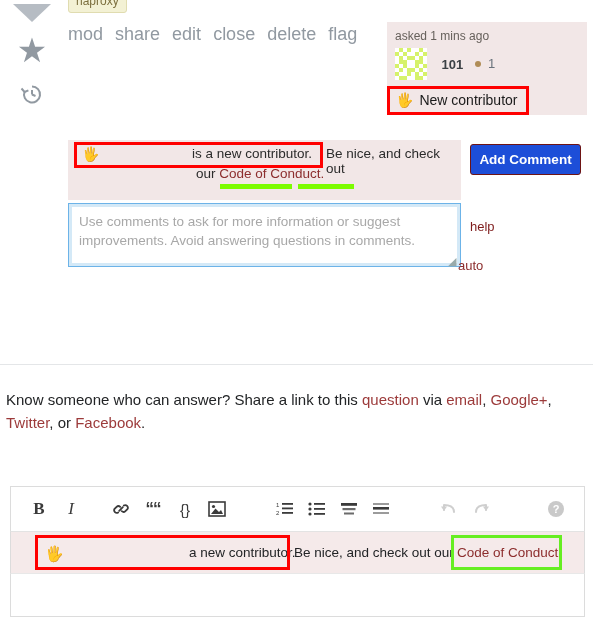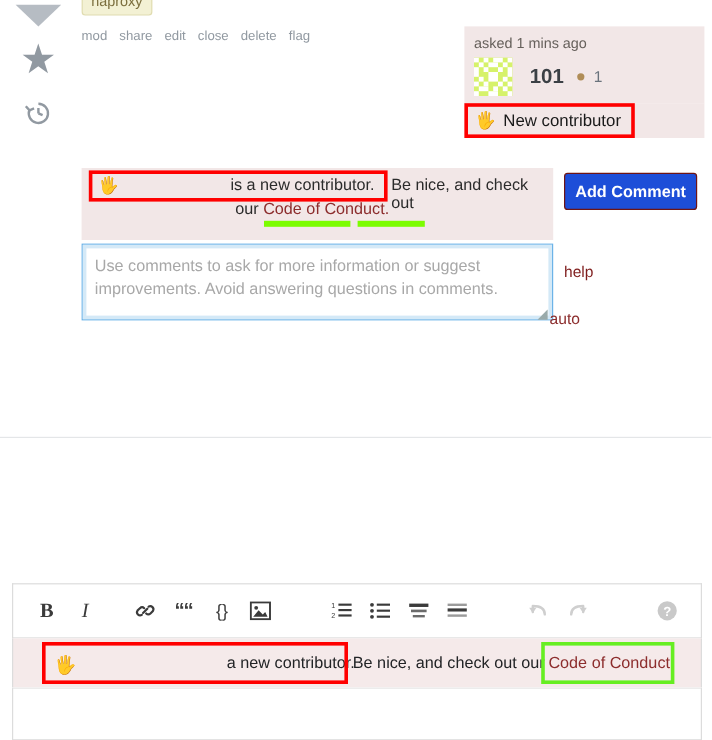--- a/index.html
+++ b/index.html
@@ -30,38 +30,38 @@
     border-left: 19px solid transparent;
     border-right: 19px solid transparent;
     border-top: 18px solid #b6bcc3;
   }
   .star-ico { margin-top: 13px; font-size: 34px; line-height: 30px; color:#b6bcc3; }
   .hist-ico { margin-top: 16px; }
 
   
   .post-actions {
     position: absolute; left: 68px; top: 24px;
-    font-size: 11px; color: #9199a1;
+    font-size: 18px; color: #9199a1;
   }
   .post-actions a { color:#9199a1; text-decoration:none; margin-right: 7px; }
 
   
   .user-card {
     position: absolute; left: 387px; top: 22px;
     width: 200px; background: #f2e7e7;
     padding: 7px 8px 6px 8px;
   }
   .asked-line { font-size: 12px; color: #66605b; margin-bottom: 5px; }
   .ident {
     width: 32px; height: 32px; display:inline-block; vertical-align: middle;
     background: #d6f26a; position: relative; overflow: hidden;
   }
   .ident i { position:absolute; background:#ffffff; display:block; }
   .rep { display:inline-block; vertical-align: middle; margin-left: 10px;
-         font-size: 17px; font-weight: bold; color: #3b4045; }
+         font-size: 13px; font-weight: bold; color: #3b4045; }
   .badge-dot { display:inline-block; width:6px; height:6px; border-radius:50%;
                background:#b08d57; margin: 0 3px 1px 7px; vertical-align: middle;}
   .badge-num { font-weight: normal; color:#6a737c; font-size:13px; }
 
   .newcontrib-wrap {
     position: absolute; left: 387px; top: 86px;
     width: 200px; height: 29px; background:#f2e7e7;
   }
   .newcontrib {
     position: absolute; left: 0px; top: 0px;
@@ -237,20 +237,23 @@
 
   <textarea class="cmt-ta" placeholder="Use comments to ask for more information or suggest improvements. Avoid answering questions in comments." style=""></textarea>
   <span class="grip">◢</span>
   <a href="#" class="help-lnk">help</a>
   <a href="#" class="auto-lnk">auto</a>
 
   <button style="position:absolute;left:470px;top:144px;width:111px;height:31px;background:#1d4ed8;color:#fff;border:1px solid #6e1414;border-radius:3px;font-size:13.5px;font-weight:bold;font-family:'Liberation Sans',sans-serif;cursor:pointer;">Add Comment</button>
 
   <div class="divider"></div>
 
+  <div class="share-p">
+    <span>Know someone who can answer? Share a link to this </span><a href="#">question</a><span> via </span><a href="#">email</a><span>, </span><a href="#">Google+</a><span>, </span><a href="#">Twitter</a><span>, or </span><a href="#">Facebook</a><span>.</span>
+  </div>
 
 
   <div class="editor">
     <div class="tb">
       <div class="btn bold">B</div>
       <div class="btn ital">I</div>
       <div class="sp"></div>
       <div class="btn">
         <svg width="18" height="18" viewBox="0 0 18 18">
             <g fill="none" stroke="#3b3b3b" stroke-width="1.8" stroke-linecap="round">

